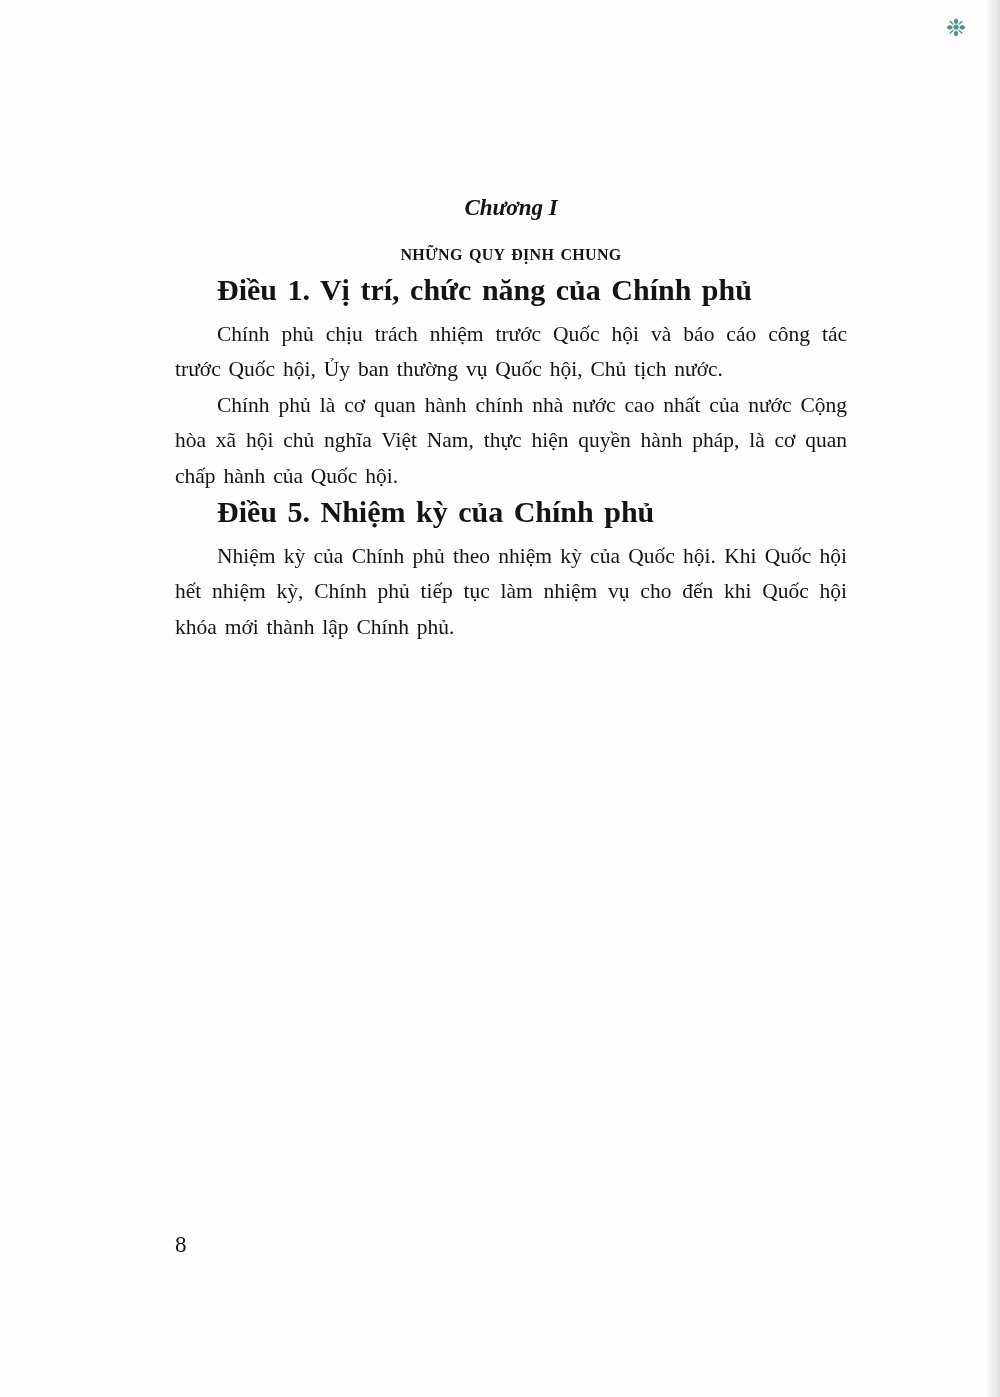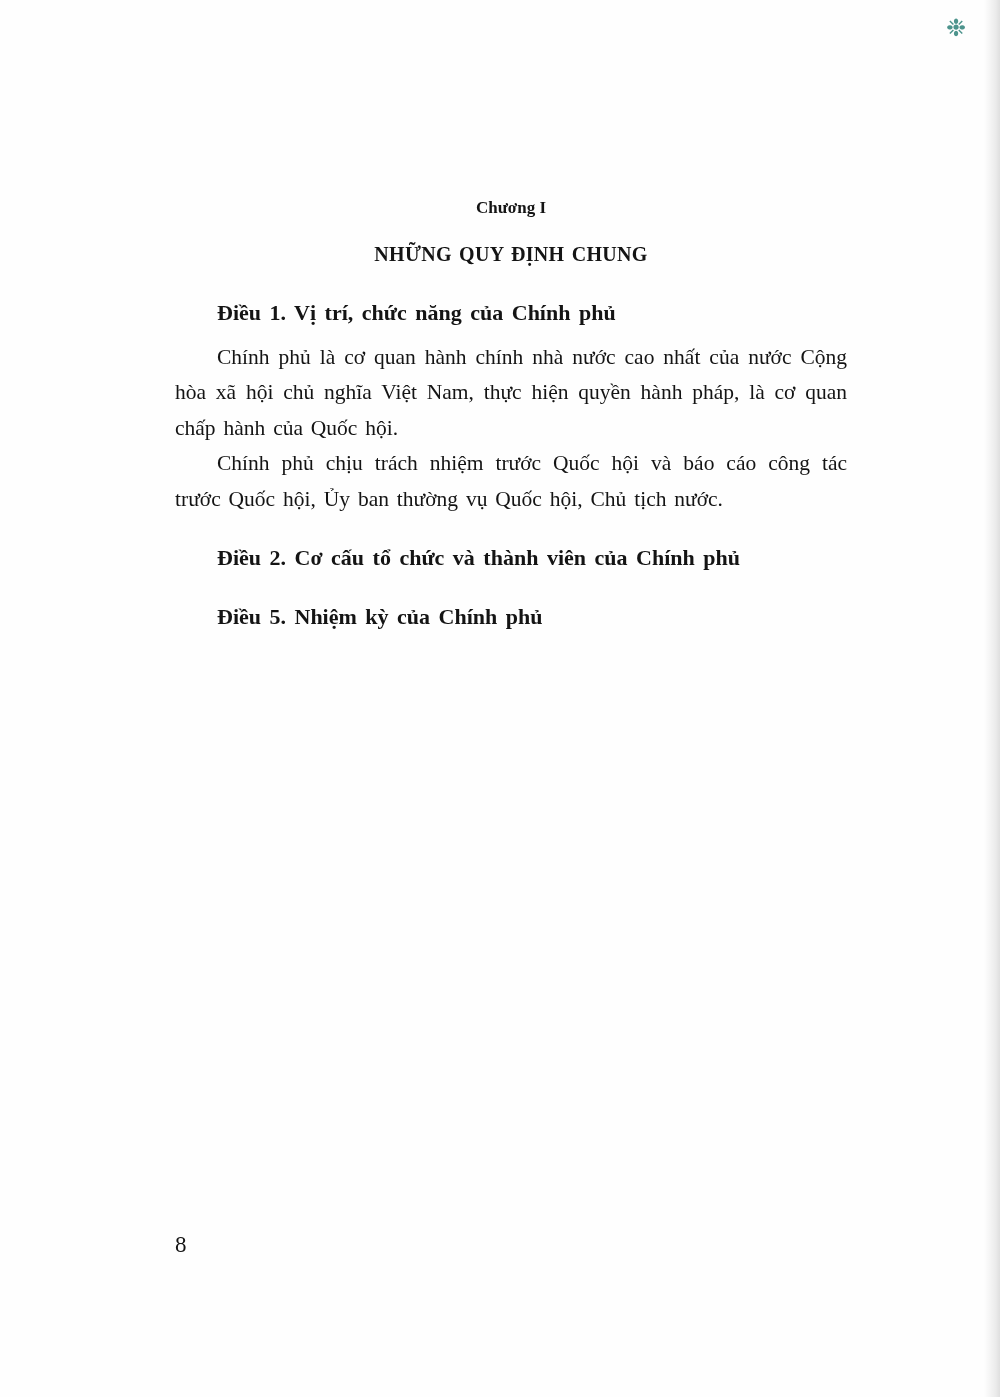--- a/index.html
+++ b/index.html
@@ -35,37 +35,37 @@
     left: 175px;
     top: 190px;
     width: 672px;
     font-size: 21.5px;
     line-height: 35.5px;
     text-align: justify;
     word-spacing: 2.5px;
   }
   .chapter-label {
     text-align: center;
+    font-style: italic;
     font-weight: bold;
-    font-size: 17px;
+    font-size: 23px;
     word-spacing: normal;
   }
   .chapter-title {
     text-align: center;
     font-weight: bold;
-    font-size: 20px;
+    font-size: 16px;
     letter-spacing: 0.3px;
     margin-top: 11px;
     word-spacing: 2px;
   }
   .article-heading {
     font-weight: bold;
-    font-size: 22px;
+    font-size: 30px;
     text-indent: 42px;
-    margin-top: 23px;
     margin-bottom: 9px;
     word-spacing: 3px;
   }
   .content p {
     text-indent: 42px;
   }
   .page-number {
     position: absolute;
     left: 175px;
     top: 1232px;
@@ -79,26 +79,26 @@
 
   <span class="decor" title="❉" style="color: rgb(77, 148, 141);">❉</span>
 
   <div class="content">
 
     <h2 class="chapter-label">Chương I</h2>
 
     <h1 class="chapter-title">NHỮNG QUY ĐỊNH CHUNG</h1>
 
     <h3 class="article-heading">Điều 1. Vị trí, chức năng của Chính phủ</h3>
+    <p>Chính phủ chịu trách nhiệm trước Quốc hội và báo cáo công tác trước Quốc hội, Ủy ban thường vụ Quốc hội, Chủ tịch nước.</p>
     <p>Chính phủ là cơ quan hành chính nhà nước cao nhất của nước Cộng hòa xã hội chủ nghĩa Việt Nam, thực hiện quyền hành pháp, là cơ quan chấp hành của Quốc hội.</p>
-    <p>Chính phủ chịu trách nhiệm trước Quốc hội và báo cáo công tác trước Quốc hội, Ủy ban thường vụ Quốc hội, Chủ tịch nước.</p>
 
-    <h3 class="article-heading">Điều 2. Cơ cấu tổ chức và thành viên của Chính phủ</h3>
 
     <h3 class="article-heading">Điều 5. Nhiệm kỳ của Chính phủ</h3>
+    <p>Nhiệm kỳ của Chính phủ theo nhiệm kỳ của Quốc hội. Khi Quốc hội hết nhiệm kỳ, Chính phủ tiếp tục làm nhiệm vụ cho đến khi Quốc hội khóa mới thành lập Chính phủ.</p>
 
   </div>
 
   <div class="page-number">8</div>
 
   <div class="page-edge"></div>
 
 </div>
 
 </body></html>

